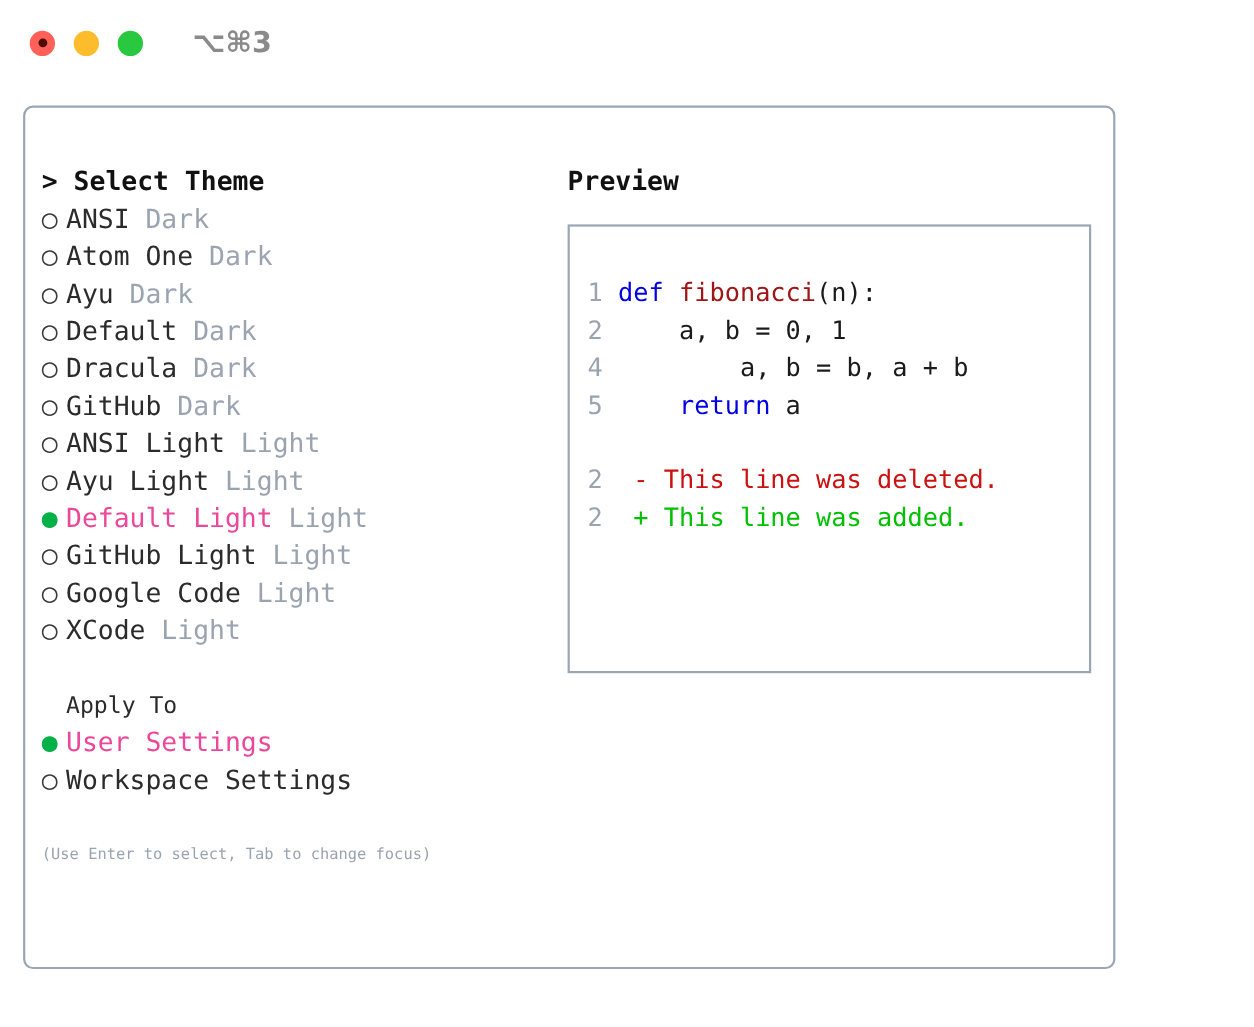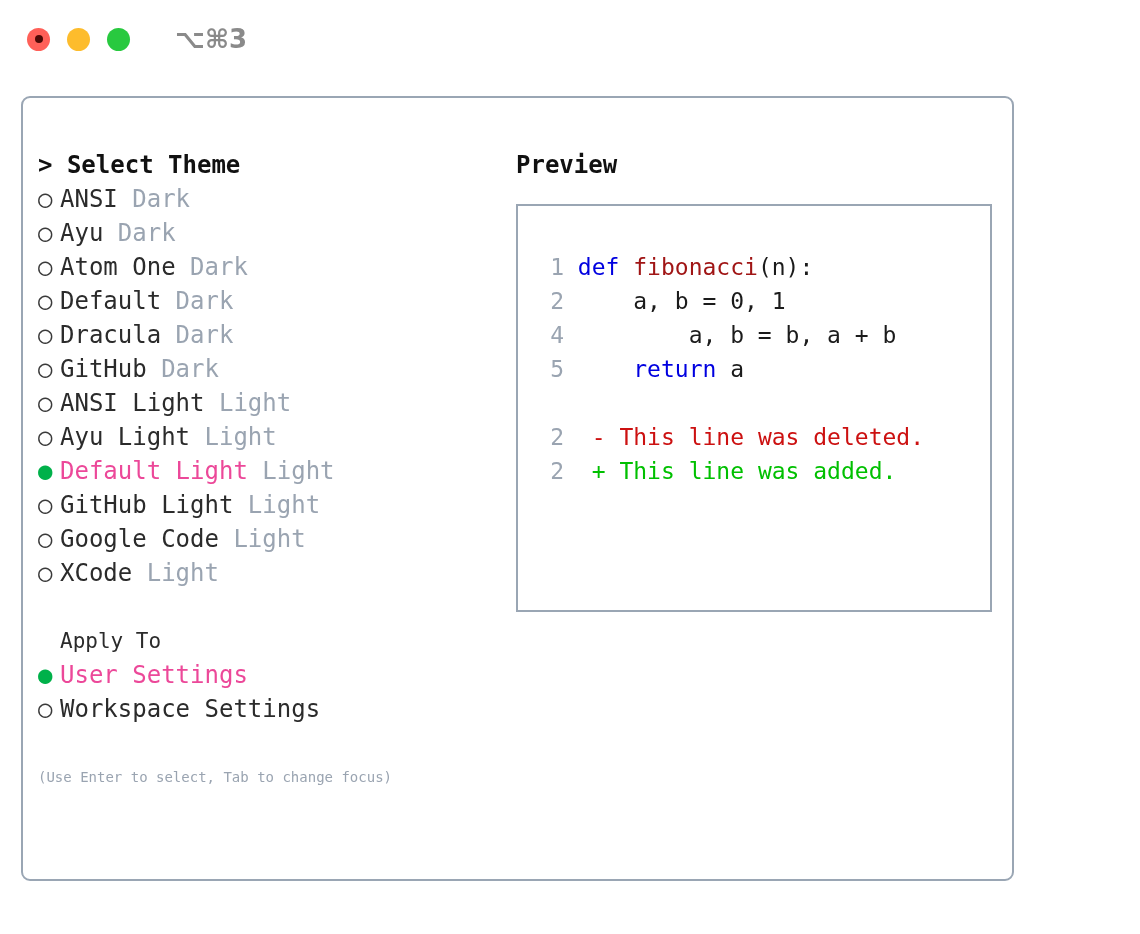--- a/index.html
+++ b/index.html
@@ -164,21 +164,21 @@
     height: 408px;
     border: 2px solid #9aa6b4;
     box-sizing: border-box;
     background: #ffffff;
     padding: 44px 0 0 0;
   }
   .code-line {
     font-size: 23px;
     line-height: 34px;
     white-space: pre;
-    padding-left: 24px;
+    padding-left: 8px;
     color: #1b1b1b;
   }
   .lineno {
     display: inline-block;
     width: 22px;
     text-align: right;
     color: #9aa4b1;
   }
   .tok-kw   { color: #0000e0; }
   .tok-fn   { color: #a01515; }
@@ -204,22 +204,22 @@
 
   <div class="panel">
     <div class="panel-inner">
 
       <div class="left-col">
 
         <div class="header-row"><span class="caret">&gt;</span> <span>Select Theme</span></div>
 
         <div id="theme-list">
             <div class="opt-row"><span class="bullet">○</span><span class="opt-label">ANSI</span><span class="opt-tag"> Dark</span></div>
+            <div class="opt-row"><span class="bullet">○</span><span class="opt-label">Atom One</span><span class="opt-tag"> Dark</span></div>
             <div class="opt-row"><span class="bullet">○</span><span class="opt-label">Ayu</span><span class="opt-tag"> Dark</span></div>
-            <div class="opt-row"><span class="bullet">○</span><span class="opt-label">Atom One</span><span class="opt-tag"> Dark</span></div>
             <div class="opt-row"><span class="bullet">○</span><span class="opt-label">Default</span><span class="opt-tag"> Dark</span></div>
             <div class="opt-row"><span class="bullet">○</span><span class="opt-label">Dracula</span><span class="opt-tag"> Dark</span></div>
             <div class="opt-row"><span class="bullet">○</span><span class="opt-label">GitHub</span><span class="opt-tag"> Dark</span></div>
             <div class="opt-row"><span class="bullet">○</span><span class="opt-label">ANSI Light</span><span class="opt-tag"> Light</span></div>
             <div class="opt-row"><span class="bullet">○</span><span class="opt-label">Ayu Light</span><span class="opt-tag"> Light</span></div>
             <div class="opt-row selected"><span class="bullet">●</span><span class="opt-label">Default Light</span><span class="opt-tag"> Light</span></div>
             <div class="opt-row"><span class="bullet">○</span><span class="opt-label">GitHub Light</span><span class="opt-tag"> Light</span></div>
             <div class="opt-row"><span class="bullet">○</span><span class="opt-label">Google Code</span><span class="opt-tag"> Light</span></div>
             <div class="opt-row"><span class="bullet">○</span><span class="opt-label">XCode</span><span class="opt-tag"> Light</span></div>
           </div>

